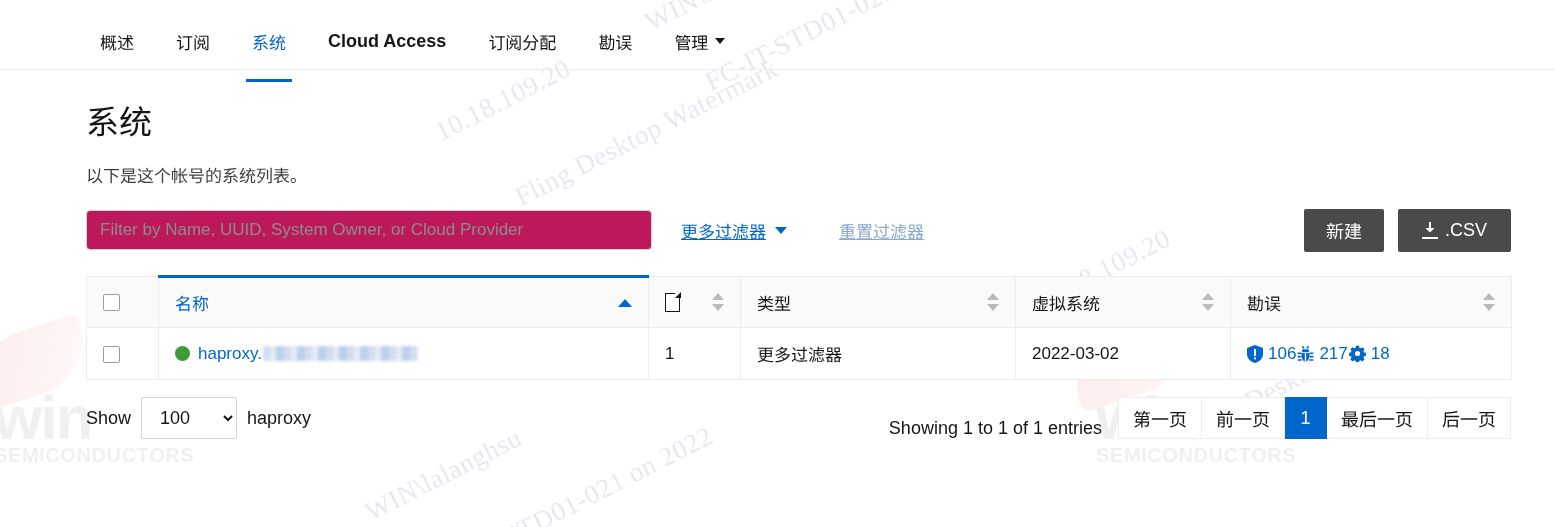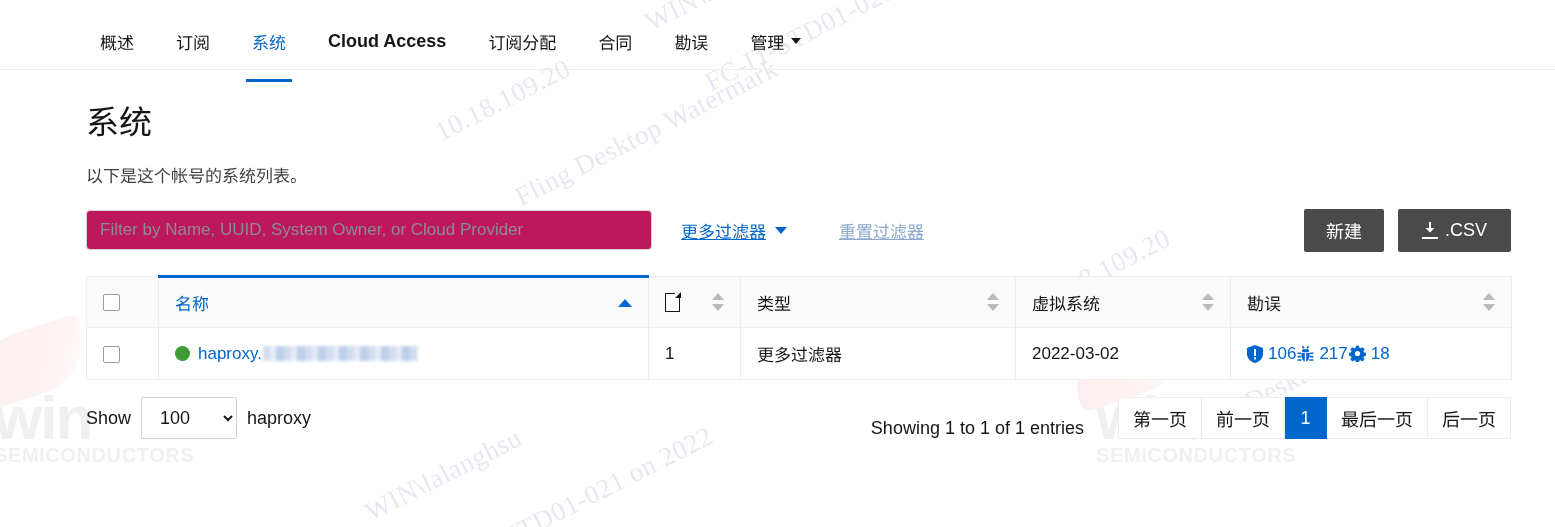--- a/index.html
+++ b/index.html
@@ -379,21 +379,21 @@
     border-radius: 2px;
     background: #fff;
     color: #151515;
     padding-left: 14px;
     cursor: pointer;
   }
   #footer-spacer { flex: 1 1 auto; }
   #showing-text {
     font-size: 18px;
     color: #151515;
-    margin-right: 34px;
+    margin-right: 16px;
     white-space: nowrap;
   }
   #pagination { display: flex; align-items: stretch; }
   .page-btn {
     min-width: 50px;
     height: 42px;
     box-sizing: border-box;
     border: 1px solid #ededed;
     border-left-width: 0;
     background: #ffffff;
@@ -453,23 +453,20 @@
         <span>订阅</span>
       </div>
       <div class="nav-item active">
         <span>系统</span>
       </div>
       <div class="nav-item latin">
         <span>Cloud Access</span>
       </div>
       <div class="nav-item">
         <span>订阅分配</span>
-      </div>
-      <div class="nav-item">
-        <span>合同</span>
       </div>
       <div class="nav-item">
         <span>勘误</span>
       </div>
       <div class="nav-item">
         <span>管理</span>
         <span class="nav-caret"></span>
       </div>
     </nav>
 

